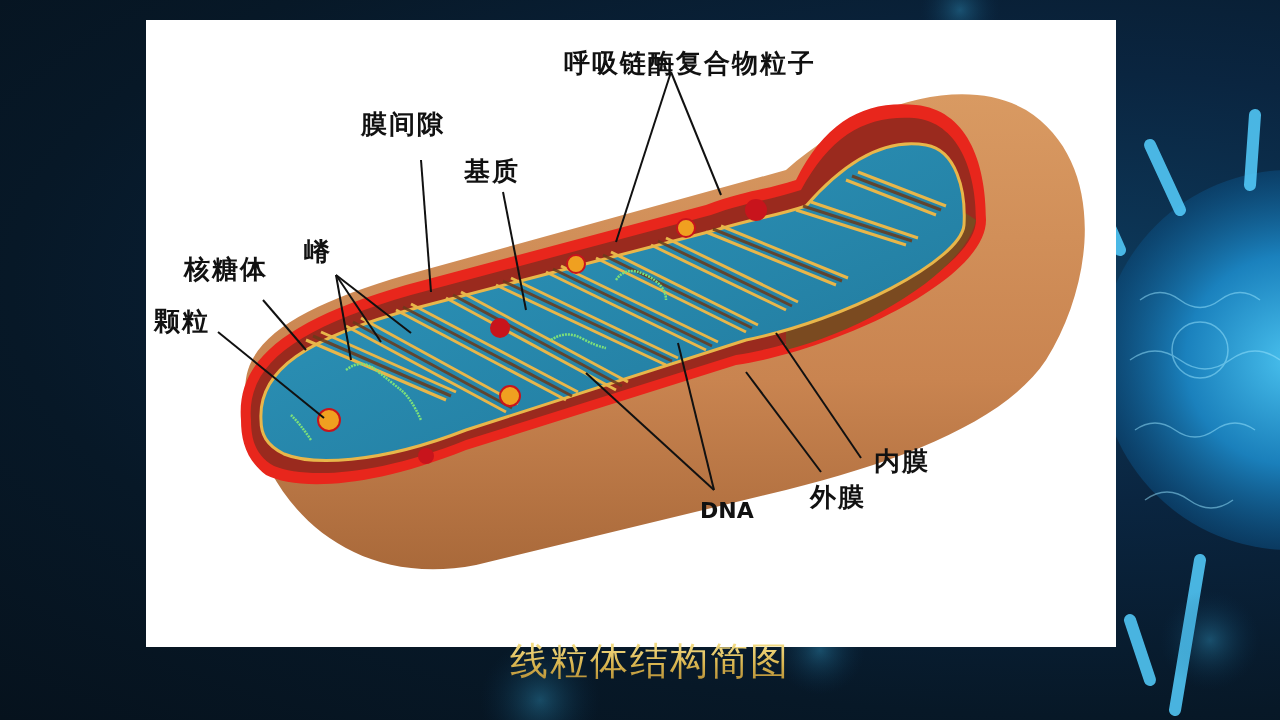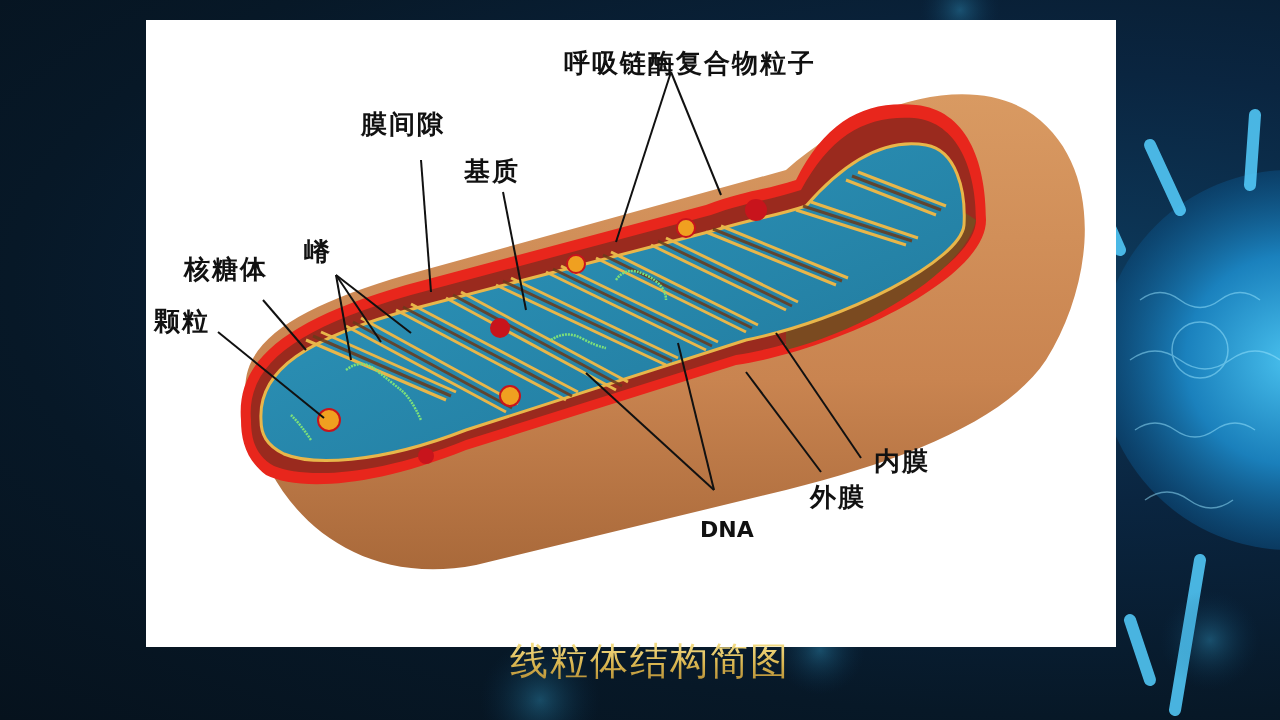--- a/index.html
+++ b/index.html
@@ -155,16 +155,16 @@
   </svg>
 
   <span class="label" style="left:418px;top:30px;">呼吸链酶复合物粒子</span>
   <span class="label" style="left:215px;top:92px;font-family:Liberation Serif, serif;">膜间隙</span>
   <span class="label" style="left:318px;top:138px;text-align:right;">基质</span>
   <span class="label" style="left:158px;top:218px;">嵴</span>
   <span class="label" style="left:38px;top:236px;">核糖体</span>
   <span class="label" style="left:8px;top:280px;margin-top:8px;">颗粒</span>
   <span class="label" style="left:728px;top:428px;">内膜</span>
   <span class="label" style="left:664px;top:464px;">外膜</span>
-  <span class="label dna" style="left:554px;top:480px;margin-top:19px;">DNA</span>
+  <span class="label dna" style="left:554px;top:480px;">DNA</span>
 </div>
 
 <div class="caption">线粒体结构简图</div>
 
 </body></html>

